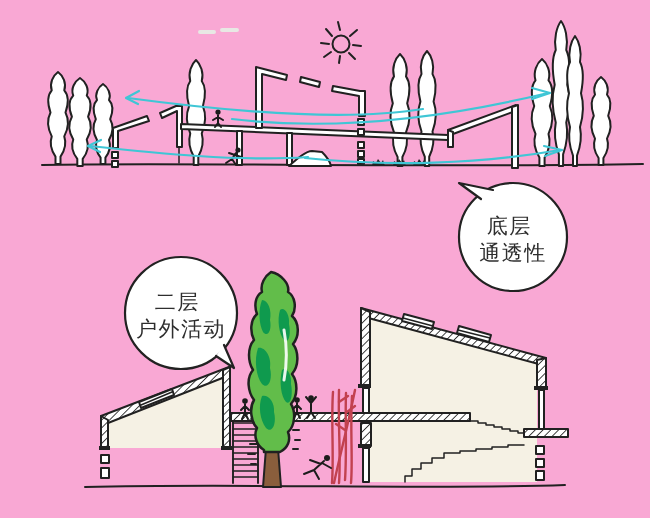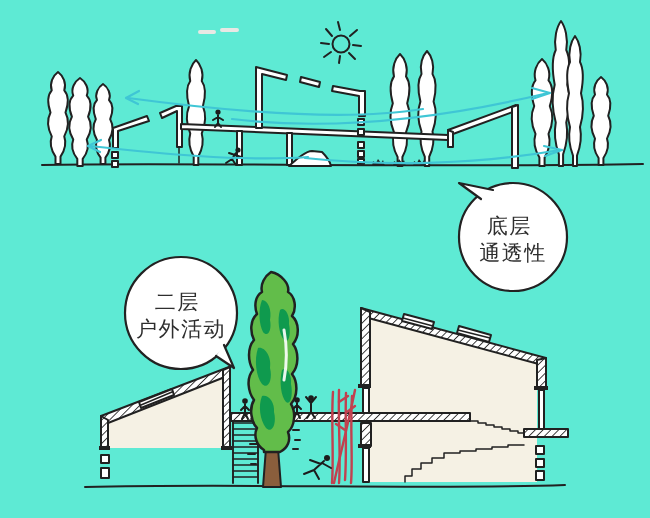--- a/index.html
+++ b/index.html
@@ -1,16 +1,16 @@
 <!DOCTYPE html>
 <html><head>
 <meta charset="utf-8">
 <style>
   html,body{margin:0;padding:0;background:#ffffff;}
-  #stage{position:relative;width:650px;height:518px;background:#5eead4;overflow:hidden;
+  #stage{position:relative;width:650px;height:518px;background:#f9a8d4;overflow:hidden;
          font-family:"Liberation Sans", sans-serif;}
   svg{display:block;}
   .ink{stroke:#212121;fill:none;stroke-width:2;}
   .ink-thin{stroke:#212121;fill:none;stroke-width:1.5;}
   .bar{fill:#ffffff;stroke:#212121;stroke-width:2;}
   .hatched{fill:url(#hatch);stroke:#212121;stroke-width:2;}
   .cream{fill:#f5f1e4;stroke:none;}
   .flow{stroke:#3fc6d5;stroke-width:2.2;fill:none;}
   .fig{stroke:#1c1c1c;stroke-width:2;fill:none;}
   .fig-head{fill:#1c1c1c;stroke:none;}

